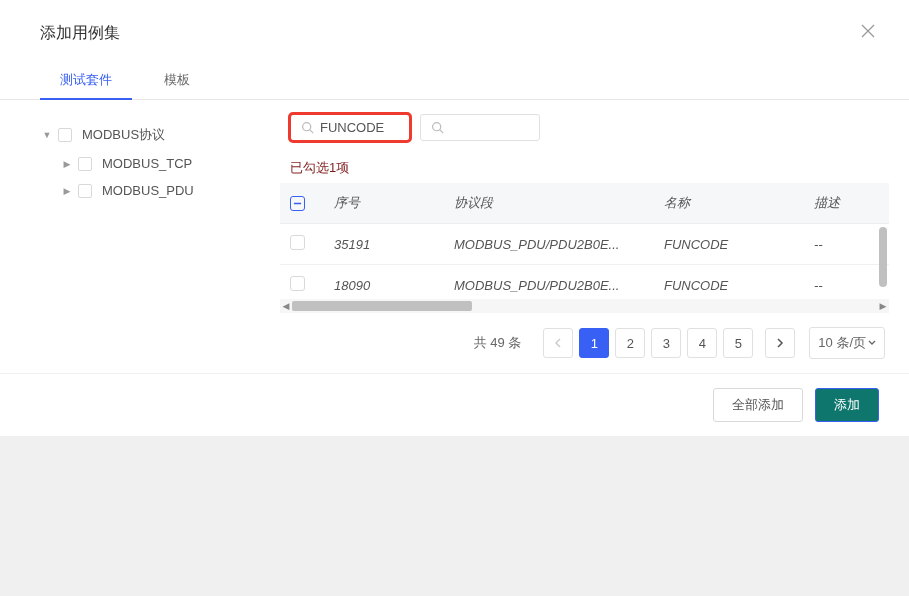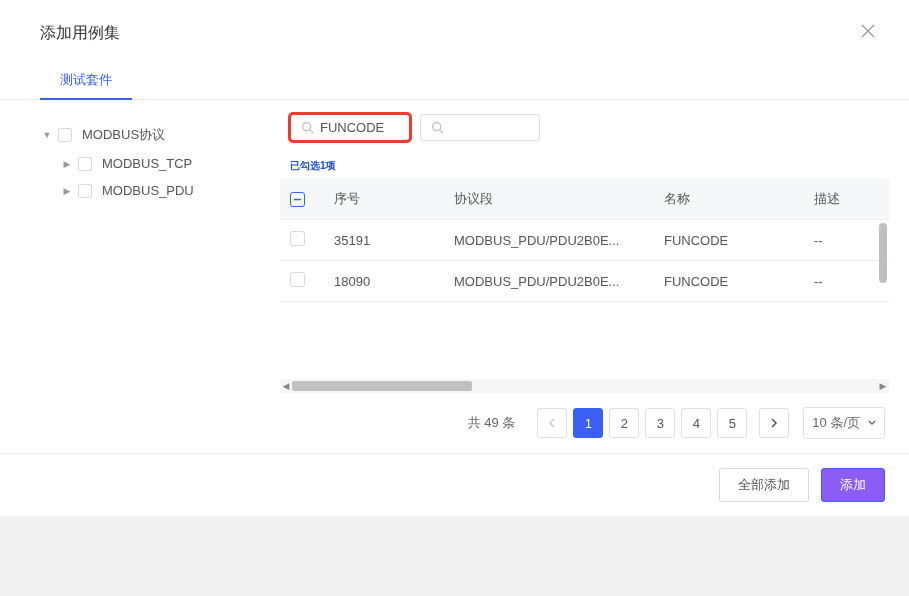--- a/index.html
+++ b/index.html
@@ -9,21 +9,21 @@
     }
     body {
       font-family: -apple-system, BlinkMacSystemFont, "Segoe UI", "PingFang SC", "Microsoft YaHei", sans-serif;
       font-size: 13px;
       color: #333;
       background: #f0f0f0;
     }
     .modal {
       background: #fff;
       width: 909px;
-      height: 516px;
+      height: 436px;
       position: relative;
       display: flex;
       flex-direction: column;
     }
     .modal-header {
       padding: 20px 30px 15px 40px;
       display: flex;
       justify-content: space-between;
       align-items: center;
     }
@@ -139,32 +139,32 @@
     }
     .search-input {
       border: none;
       outline: none;
       font-size: 13px;
       width: 100%;
       color: #555;
     }
     .selected-info {
       padding: 6px 10px;
-      color: #1d4ed8;
-      font-size: 10px;
-      font-weight: bold;
+      color: #7f1d1d;
+      font-size: 13px;
     }
     .table-wrapper {
       flex: 1;
       overflow: auto;
       position: relative;
     }
     .table {
       width: 100%;
       border-collapse: collapse;
+      font-style: italic;
     }
     .table th {
       background: #f6f7f9;
       text-align: left;
       padding: 11px 10px;
       font-weight: 400;
       color: #555;
       border-bottom: 1px solid #eee;
     }
     .table td {
@@ -285,44 +285,44 @@
       border-color: #3860f4;
       color: #fff;
     }
     .page-size {
       border: 1px solid #e0e0e0;
       border-radius: 3px;
       padding: 6px 8px;
       cursor: pointer;
       display: inline-flex;
       align-items: center;
-      gap: 8px;
+      gap: 2px;
       margin-left: 8px;
     }
     .modal-footer {
-      padding: 14px 24px;
+      padding: 14px 30px;
       display: flex;
       justify-content: flex-end;
       gap: 12px;
       border-top: 1px solid #f0f0f0;
     }
     .btn {
       padding: 7px 18px;
       border-radius: 3px;
       cursor: pointer;
       font-size: 13px;
       border: 1px solid;
     }
     .btn-default {
       background: #fff;
       border-color: #d9d9d9;
       color: #555;
     }
     .btn-primary {
-      background: #8b5cf6;
+      background: #0f766e;
       border-color: #3860f4;
       color: #fff;
     }
     .col-check { width: 44px; }
     .col-seq { width: 120px; }
     .col-proto { width: 210px; }
     .col-name { width: 150px; }
   </style>
 </head>
 <body>
@@ -333,20 +333,21 @@
     <div class="close-btn">
       <svg viewBox="0 0 14 14" stroke="currentColor" stroke-width="1.3" fill="none">
         <line x1="1" y1="1" x2="13" y2="13"></line>
           <line x1="13" y1="1" x2="1" y2="13"></line>
       </svg>
     </div>
   </div>
 
   <div class="tabs">
     <div class="tab active">测试套件</div>
+    <div class="tab">模板</div>
   </div>
 
   <div class="content">
     <div class="sidebar">
       <div class="tree-item">
         <span class="tree-toggle">▼</span>
         <span class="tree-checkbox"></span>
         <span>MODBUS协议</span>
       </div>
       <div class="tree-children">

